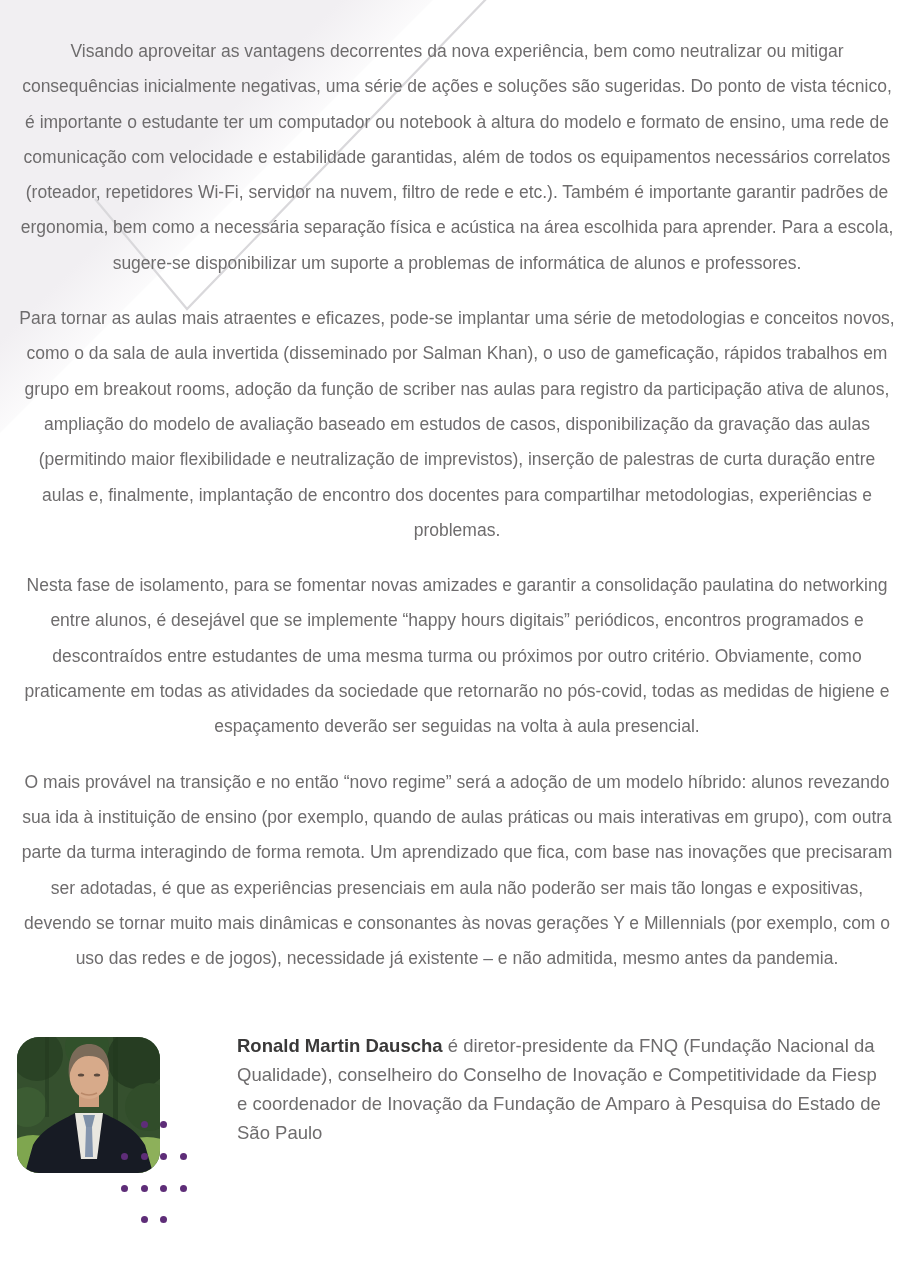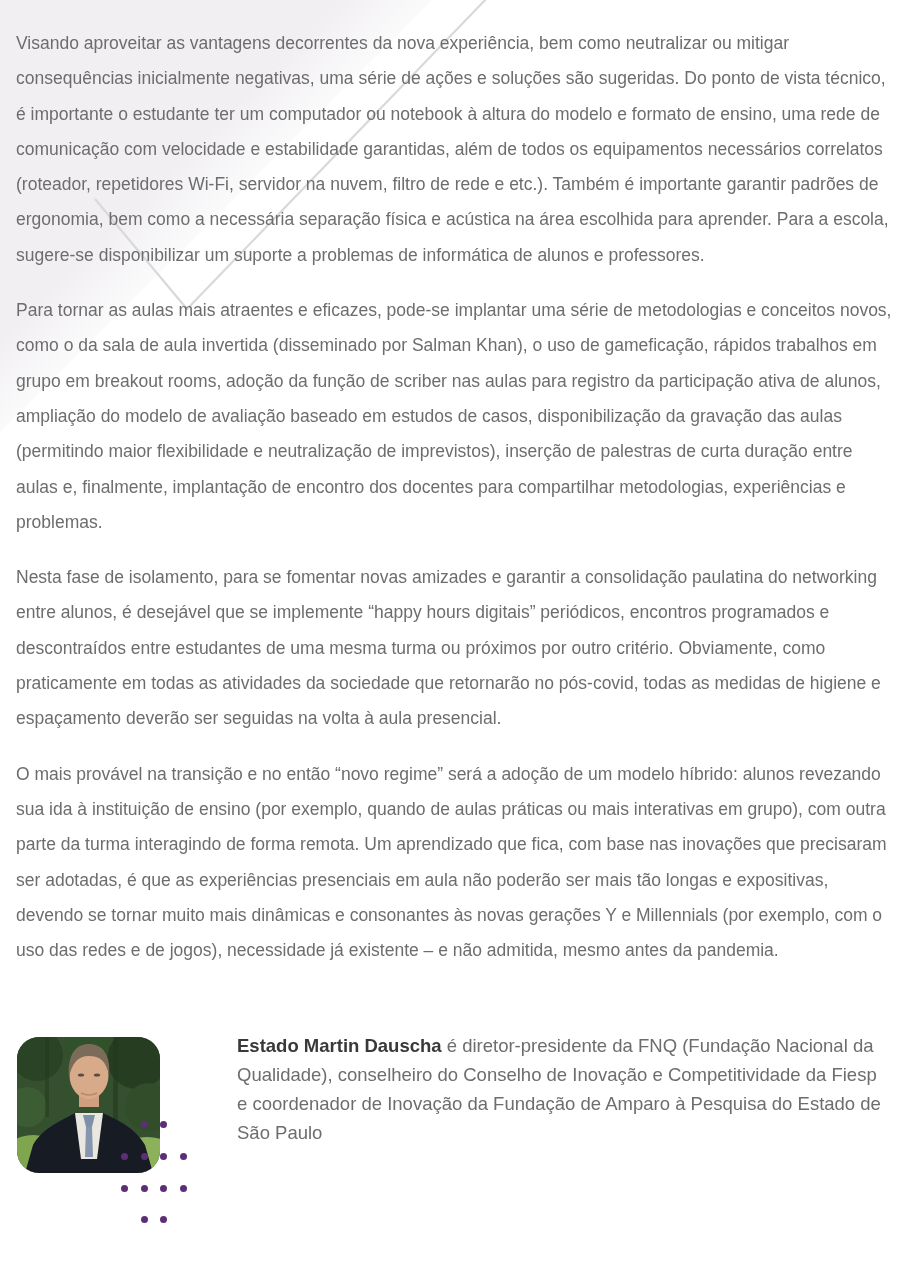--- a/index.html
+++ b/index.html
@@ -8,24 +8,24 @@
     background:#ffffff;
     font-family:"Liberation Sans",sans-serif;
   }
   
   .deco-svg{position:absolute;left:0;top:0;z-index:0;pointer-events:none;}
   
   .article{
     position:absolute;left:16px;top:22px;width:882px;z-index:1;
   }
   .article p{
-    margin:4px 0 20px 0;
+    margin:12px 0 20px 0;
     font-size:17.5px;line-height:35.3px;
     color:#6e6c6d;
-    text-align:left;
+    text-align:center;
   }
   
   .bio{position:absolute;left:0;top:1025px;width:911px;height:220px;z-index:1;}
   .portrait{
     position:absolute;left:17px;top:12px;width:143px;height:136px;
     border-radius:22px;overflow:hidden;z-index:2;
   }
   .portrait svg{display:block;}
   .bio-text{
     position:absolute;left:237px;top:6px;width:655px;
@@ -86,21 +86,21 @@
         <ellipse cx="72" cy="38" rx="19.5" ry="24" fill="#d7aa8a"></ellipse>
         <path d="M 52,40 C 50,16 60,7 72,7 C 85,7 94,17 92,38 C 89,24 83,19 72,19 C 60,19 55,27 52,40 Z" fill="#7b6b59"></path>
         <ellipse cx="64" cy="38" rx="3.2" ry="1.6" fill="#5c4a3e"></ellipse>
         <ellipse cx="80" cy="38" rx="3.2" ry="1.6" fill="#5c4a3e"></ellipse>
         <path d="M 64,56 Q 72,60 80,56" stroke="#b98868" stroke-width="1.6" fill="none"></path>
       </g>
     </svg>
   </div>
 
   <p class="bio-text">
-    <strong>Estado Martin Dauscha</strong><span> é diretor-presidente da FNQ (Fundação Nacional da Qualidade), conselheiro do Conselho de Inovação e Competitividade da Fiesp e coordenador de Inovação da Fundação de Amparo à Pesquisa do Estado de São Paulo</span>
+    <strong>Ronald Martin Dauscha</strong><span> é diretor-presidente da FNQ (Fundação Nacional da Qualidade), conselheiro do Conselho de Inovação e Competitividade da Fiesp e coordenador de Inovação da Fundação de Amparo à Pesquisa do Estado de São Paulo</span>
   </p>
 </section>
 
 <div class="dots">
   <div class="dot-row short">
     <span class="dot"></span>
       <span class="dot"></span>
   </div>
   <div class="dot-row">
     <span class="dot"></span>

